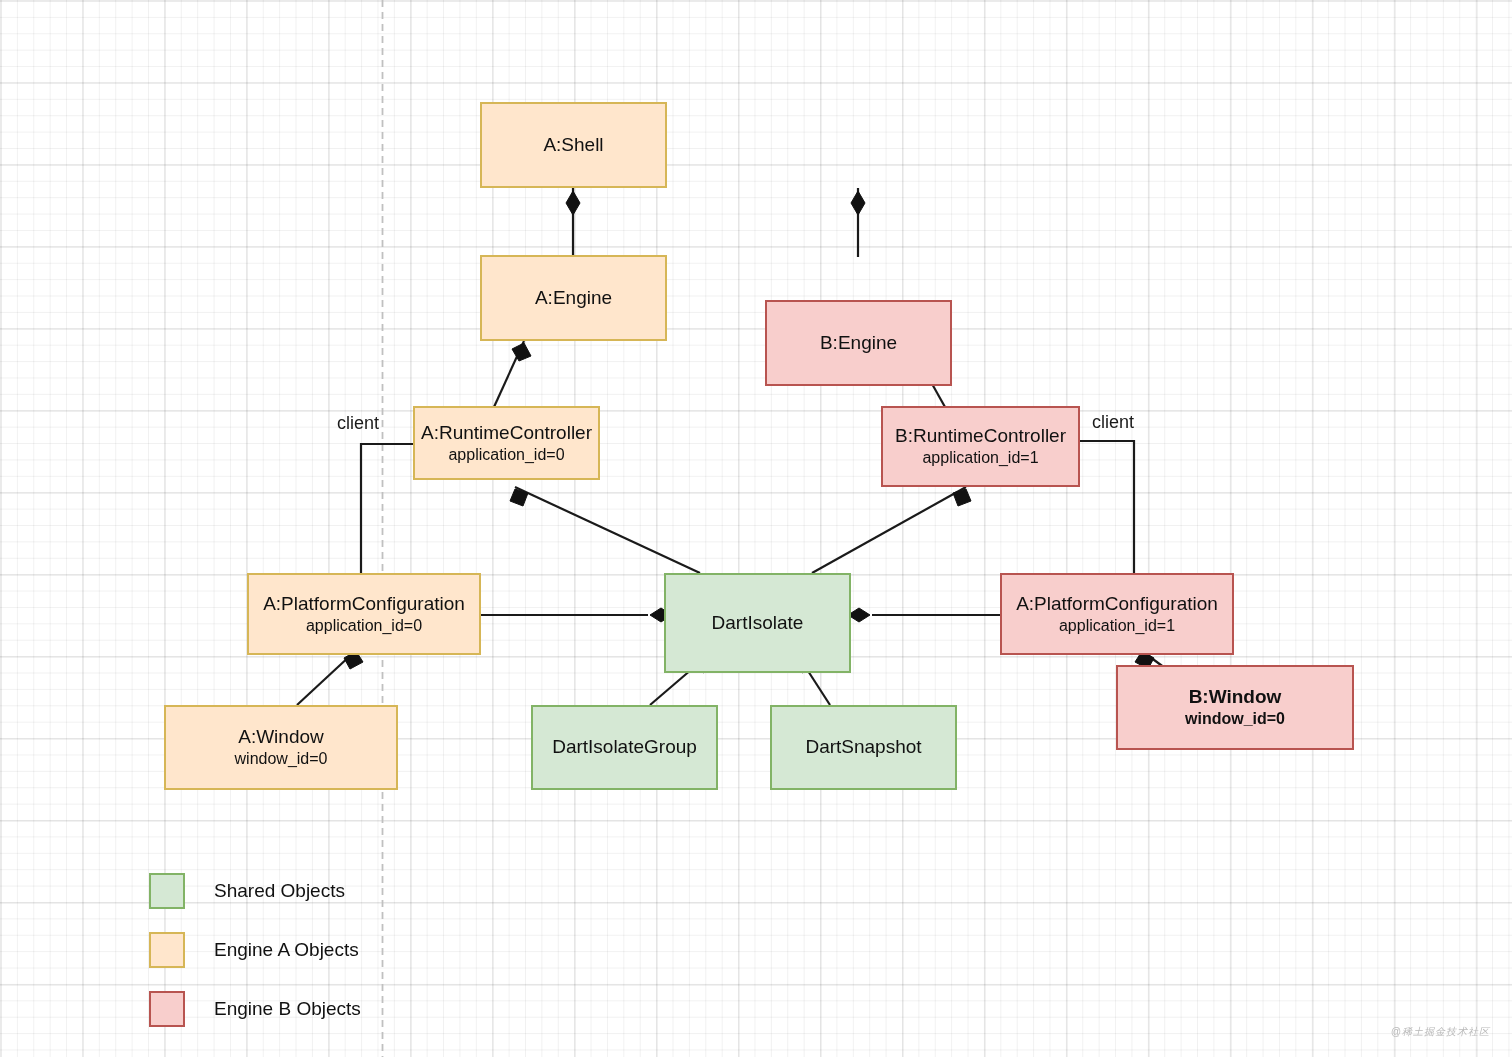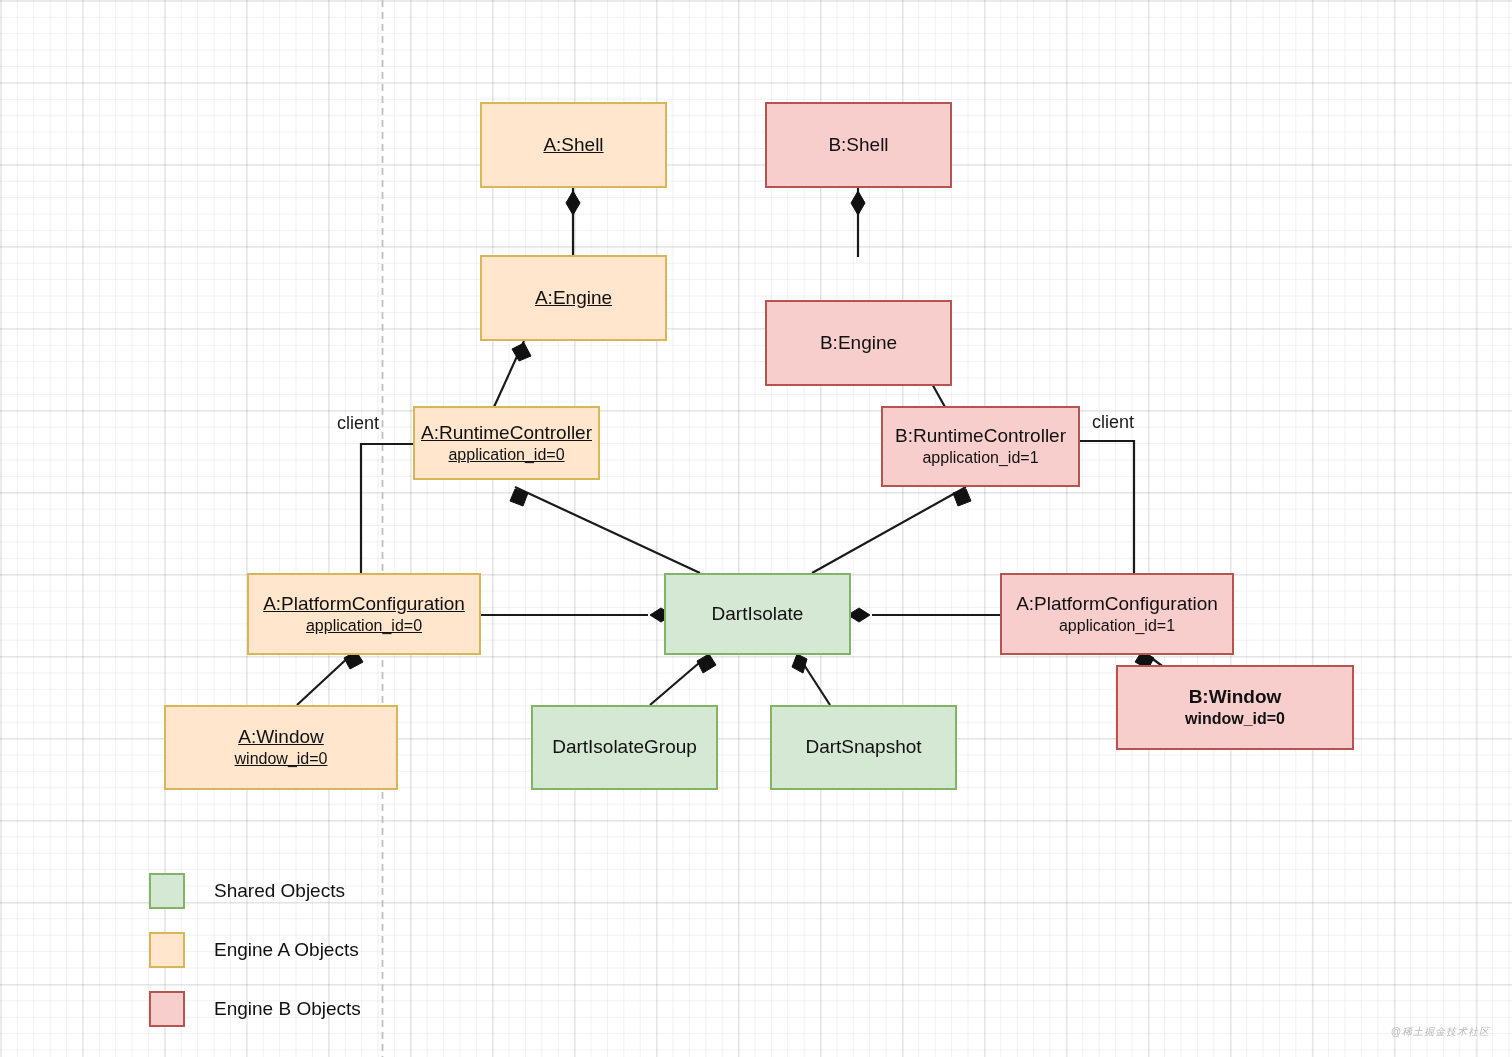--- a/index.html
+++ b/index.html
@@ -44,21 +44,21 @@
     border-style: solid;
     font-size: 19px;
     line-height: 1.28;
     color: #111111;
     text-align: center;
     white-space: nowrap;
     z-index: 3;
   }
   .node .ln2 { font-size: 16px; }
   .fill-green  { background: #d5e8d4; border-color: #82b366; }
-  .fill-orange { background: #ffe6cc; border-color: #d6b656; text-decoration: underline; }
+  .fill-orange { background: #ffe6cc; border-color: #d6b656; }
   .fill-pink   { background: #f8cecc; border-color: #b85450; }
 
   .edge-label {
     position: absolute;
     font-size: 18px;
     color: #1a1a1a;
     z-index: 4;
     white-space: nowrap;
   }
 
@@ -154,23 +154,20 @@
     <polygon class="dia" points="709,654 716,665 703,673 697,661"></polygon>
 
     <line class="lnk" x1="799" y1="657" x2="830" y2="705"></line>
     <polygon class="dia" points="797,654 807,659 803,673 792,667"></polygon>
   </svg>
 
   <div class="node fill-orange" style="left:480px; top:102px; width:187px; height:86px;">
     <div>A:Shell</div>
   </div>
 
-  <div class="node fill-pink" style="left:765px; top:102px; width:187px; height:86px;">
-    <div>B:Shell</div>
-  </div>
 
   <div class="node fill-orange" style="left:480px; top:255px; width:187px; height:86px;">
     <div>A:Engine</div>
   </div>
 
   <div class="node fill-pink" style="left:765px; top:255px; width:187px; height:86px;margin-top:45px;">
     <div>B:Engine</div>
   </div>
 
   <div class="node fill-orange" style="left:413px; top:406px; width:187px; height:74px;">
@@ -186,21 +183,21 @@
   <div class="node fill-orange" style="left:247px; top:573px; width:234px; height:82px;">
     <div>A:PlatformConfiguration</div>
     <div class="ln2">application_id=0</div>
   </div>
 
   <div class="node fill-pink" style="left:1000px; top:573px; width:234px; height:82px;">
     <div>A:PlatformConfiguration</div>
     <div class="ln2">application_id=1</div>
   </div>
 
-  <div class="node fill-green" style="left:664px; top:573px; width:187px; height:82px;">
+  <div class="node fill-green" style="left:664px; top:573px; width:187px; height:100px;">
     <div>DartIsolate</div>
   </div>
 
   <div class="node fill-orange" style="left:164px; top:705px; width:234px; height:85px;">
     <div>A:Window</div>
     <div class="ln2">window_id=0</div>
   </div>
 
   <div class="node fill-pink" style="left:1116px; top:665px; width:238px; height:85px;font-weight:bold;">
     <div>B:Window</div>

